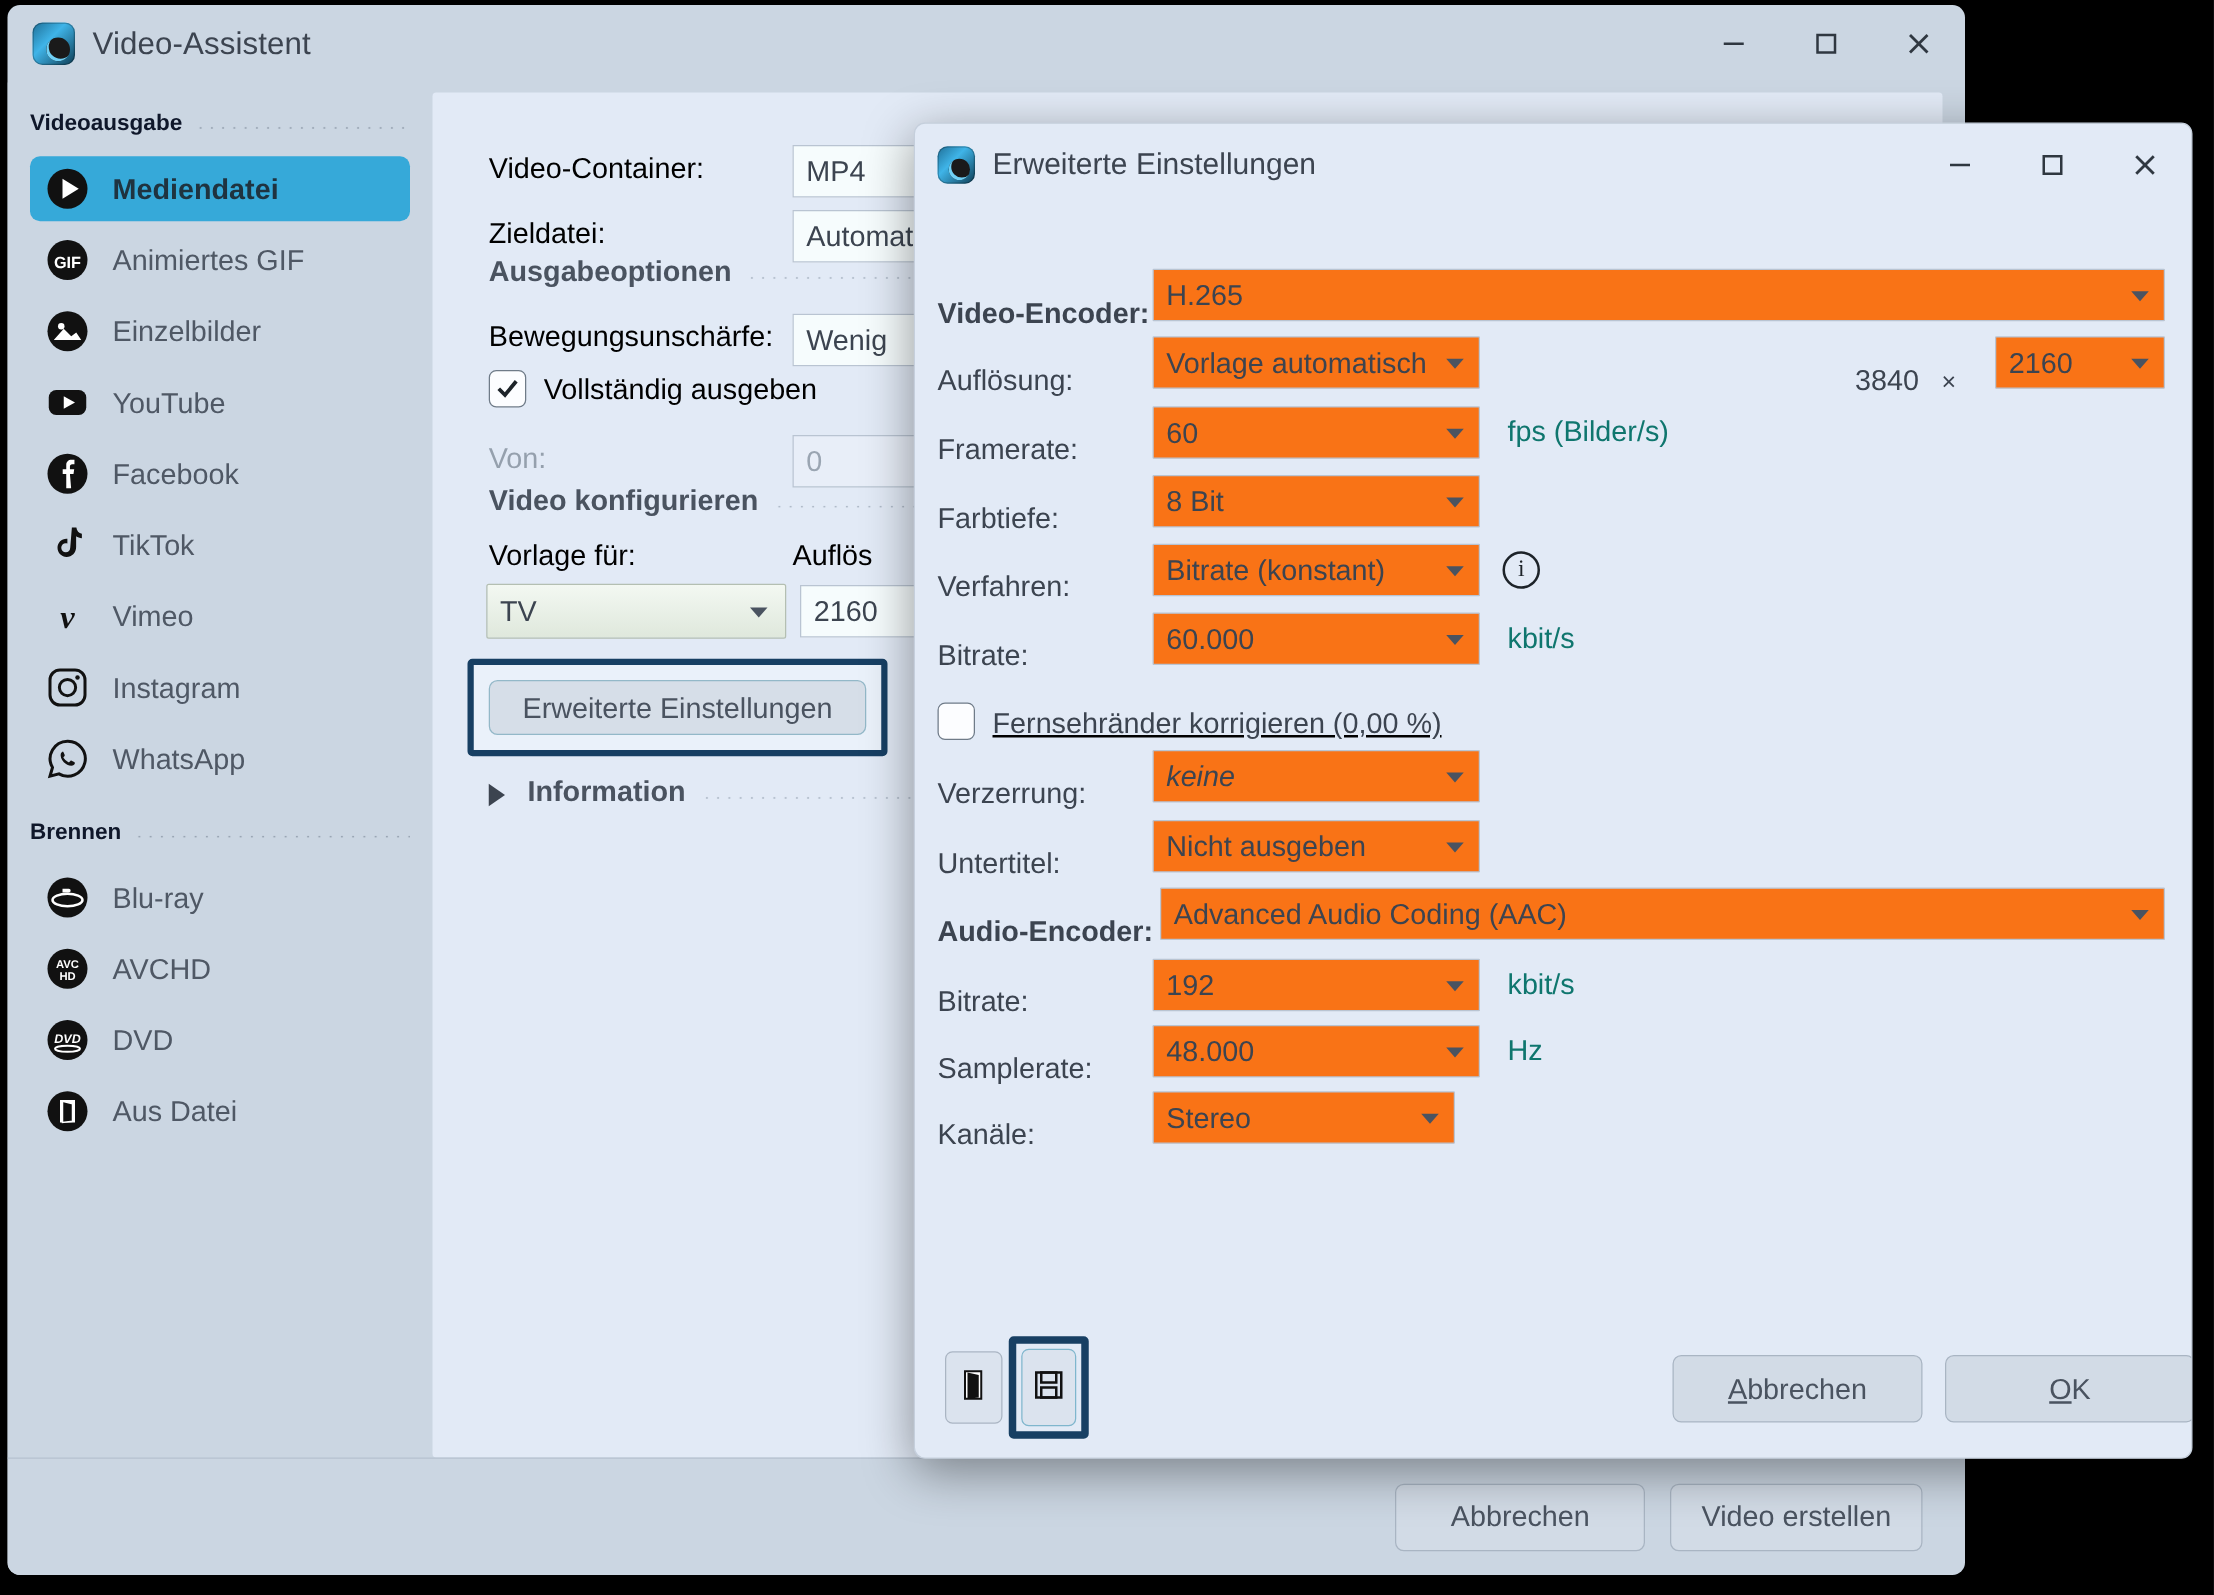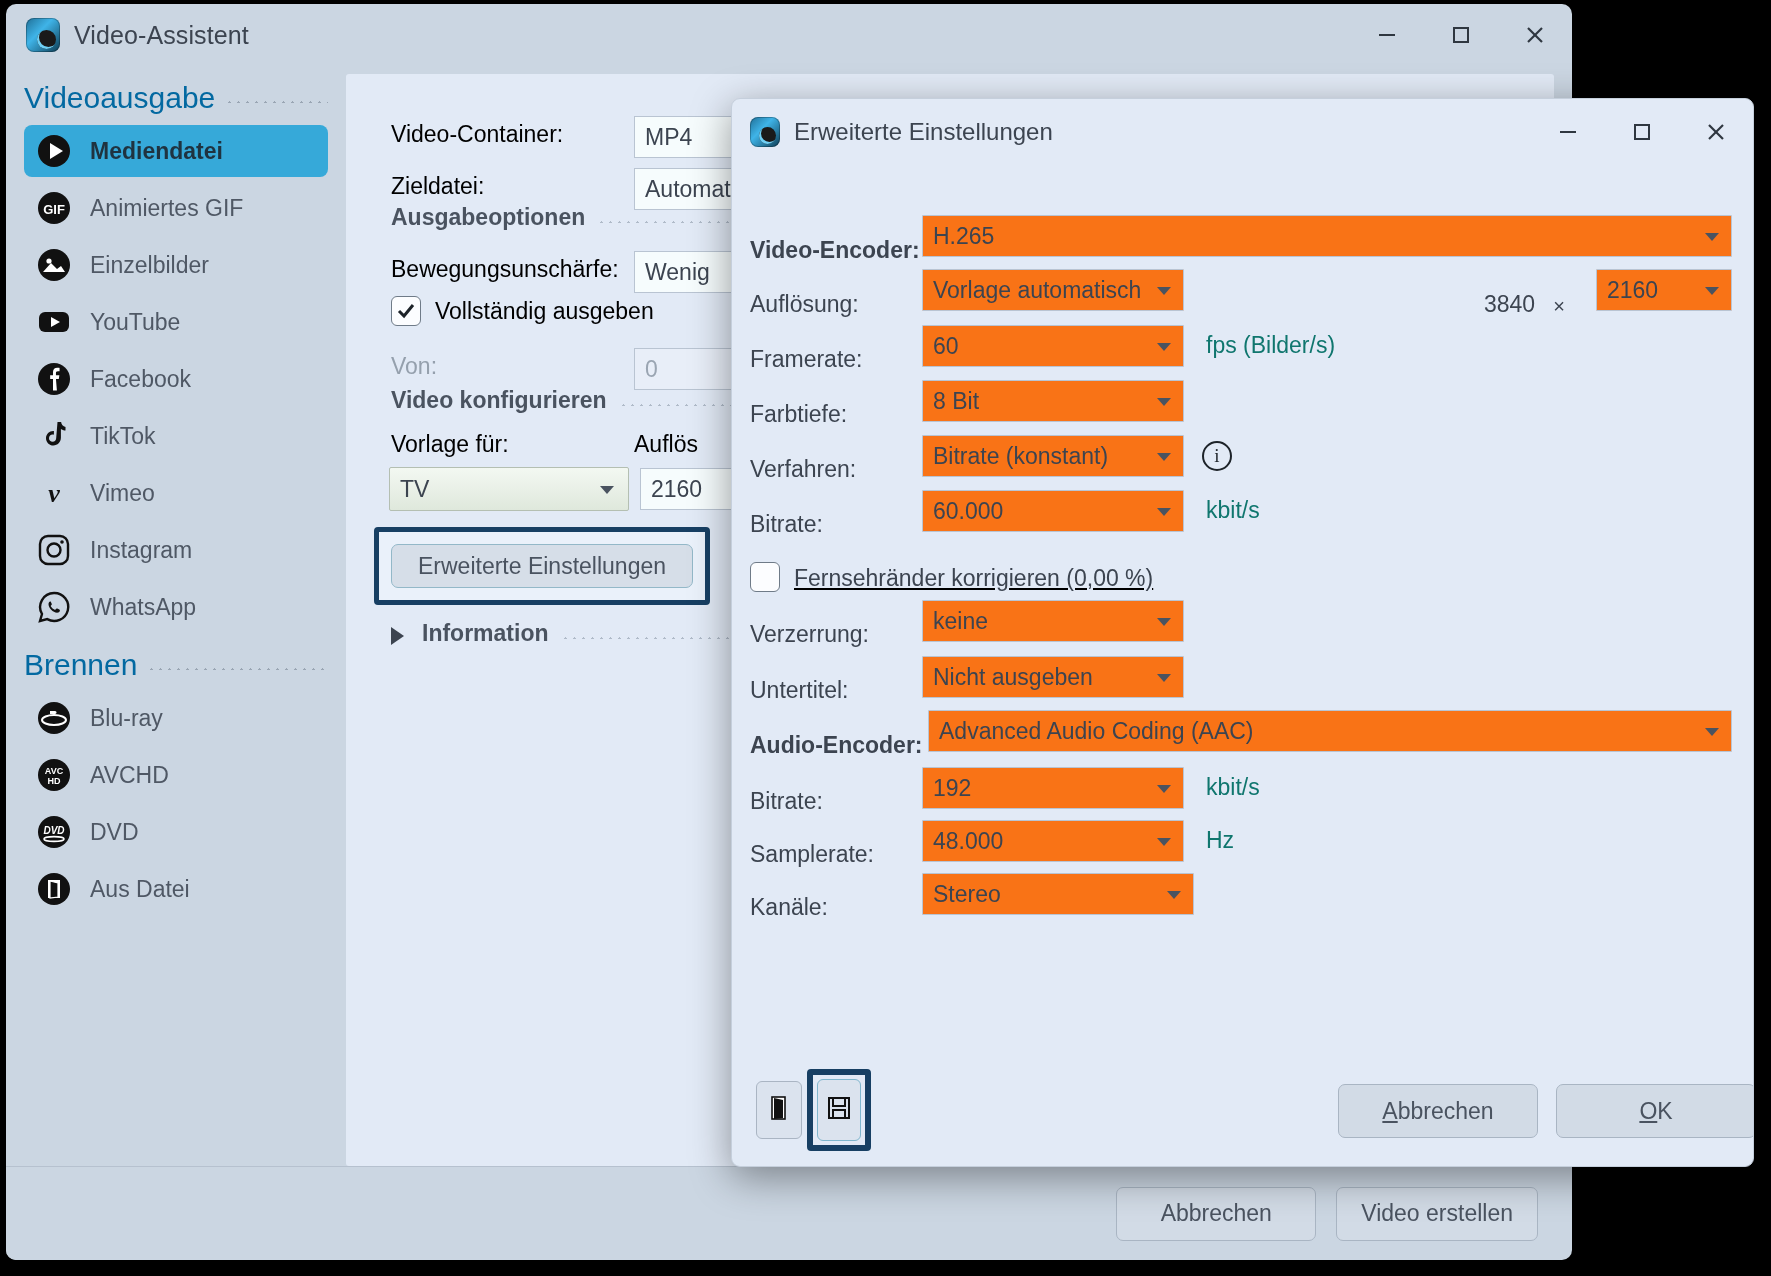--- a/index.html
+++ b/index.html
@@ -50,21 +50,21 @@
 
   
   .sidebar {
     position: absolute; left: 0; top: 62px; width: 340px; bottom: 0;
     background: #cbd6e2;
   }
   .side-group {
     display: flex; align-items: center; gap: 10px;
     padding: 0 18px; height: 44px; margin-top: 10px;
   }
-  .side-group .gtext { font-size: 30px; color: #0369a1; white-space: nowrap; }
+  .side-group .gtext { font-size: 18px; color: #0f172a; white-space: nowrap; font-weight: bold; }
   .side-group .gdots {
     flex: 1; height: 2px;
     background-image: radial-gradient(circle, #9aa6b4 1px, transparent 1.2px);
     background-size: 9px 3px; background-repeat: repeat-x;
     margin-top: 8px;
   }
   .side-item {
     display: flex; align-items: center; gap: 18px;
     height: 52px; margin: 5px 18px 5px 18px; padding-left: 12px;
     border-radius: 8px; color: #4f5865; font-size: 23px;
@@ -514,21 +514,21 @@
       <span class="unit" style="position:absolute; left:460px; top:332px;">kbit/s</span>
 
       <div class="drow" style="left:18px; top:381px;text-decoration:underline;">
         <span class="chk" style="width:30px;height:30px;"></span>
         <span class="dlbl" style="margin-left:14px;">Fernsehränder korrigieren (0,00 %)</span>
       </div>
 
       <div class="drow" style="left:18px; top:440px;">
         <span class="dlbl">Verzerrung:</span>
       </div>
-      <div class="dcombo" style="position:absolute; left:190px; top:435px; width:262px;">
+      <div class="dcombo" style="position:absolute; left:190px; top:435px; width:262px;font-style:italic;">
         <span>keine</span>
         <span class="arr"></span>
       </div>
 
       <div class="drow" style="left:18px; top:496px;">
         <span class="dlbl">Untertitel:</span>
       </div>
       <div class="dcombo" style="position:absolute; left:190px; top:491px; width:262px;">
         <span>Nicht ausgeben</span>
         <span class="arr"></span>
@@ -556,21 +556,21 @@
       </div>
       <div class="dcombo" style="position:absolute; left:190px; top:655px; width:262px;">
         <span>48.000</span>
         <span class="arr"></span>
       </div>
       <span class="unit" style="position:absolute; left:460px; top:662px;">Hz</span>
 
       <div class="drow" style="left:18px; top:713px;">
         <span class="dlbl">Kanäle:</span>
       </div>
-      <div class="dcombo" style="position:absolute; left:190px; top:708px; width:272px;">
+      <div class="dcombo" style="position:absolute; left:190px; top:708px; width:242px;">
         <span>Stereo</span>
         <span class="arr"></span>
       </div>
 
       <div class="icobtn" style="position:absolute; left:24px; top:916px;">
         <span>
           <svg width="24" height="26" viewBox="0 0 24 26">
               <rect x="5" y="2" width="13" height="22" fill="#fff" stroke="#111" stroke-width="1.6"></rect>
               <path d="M7 3 L16 5 L16 23 L7 24 Z" fill="#111"></path>
             </svg>

